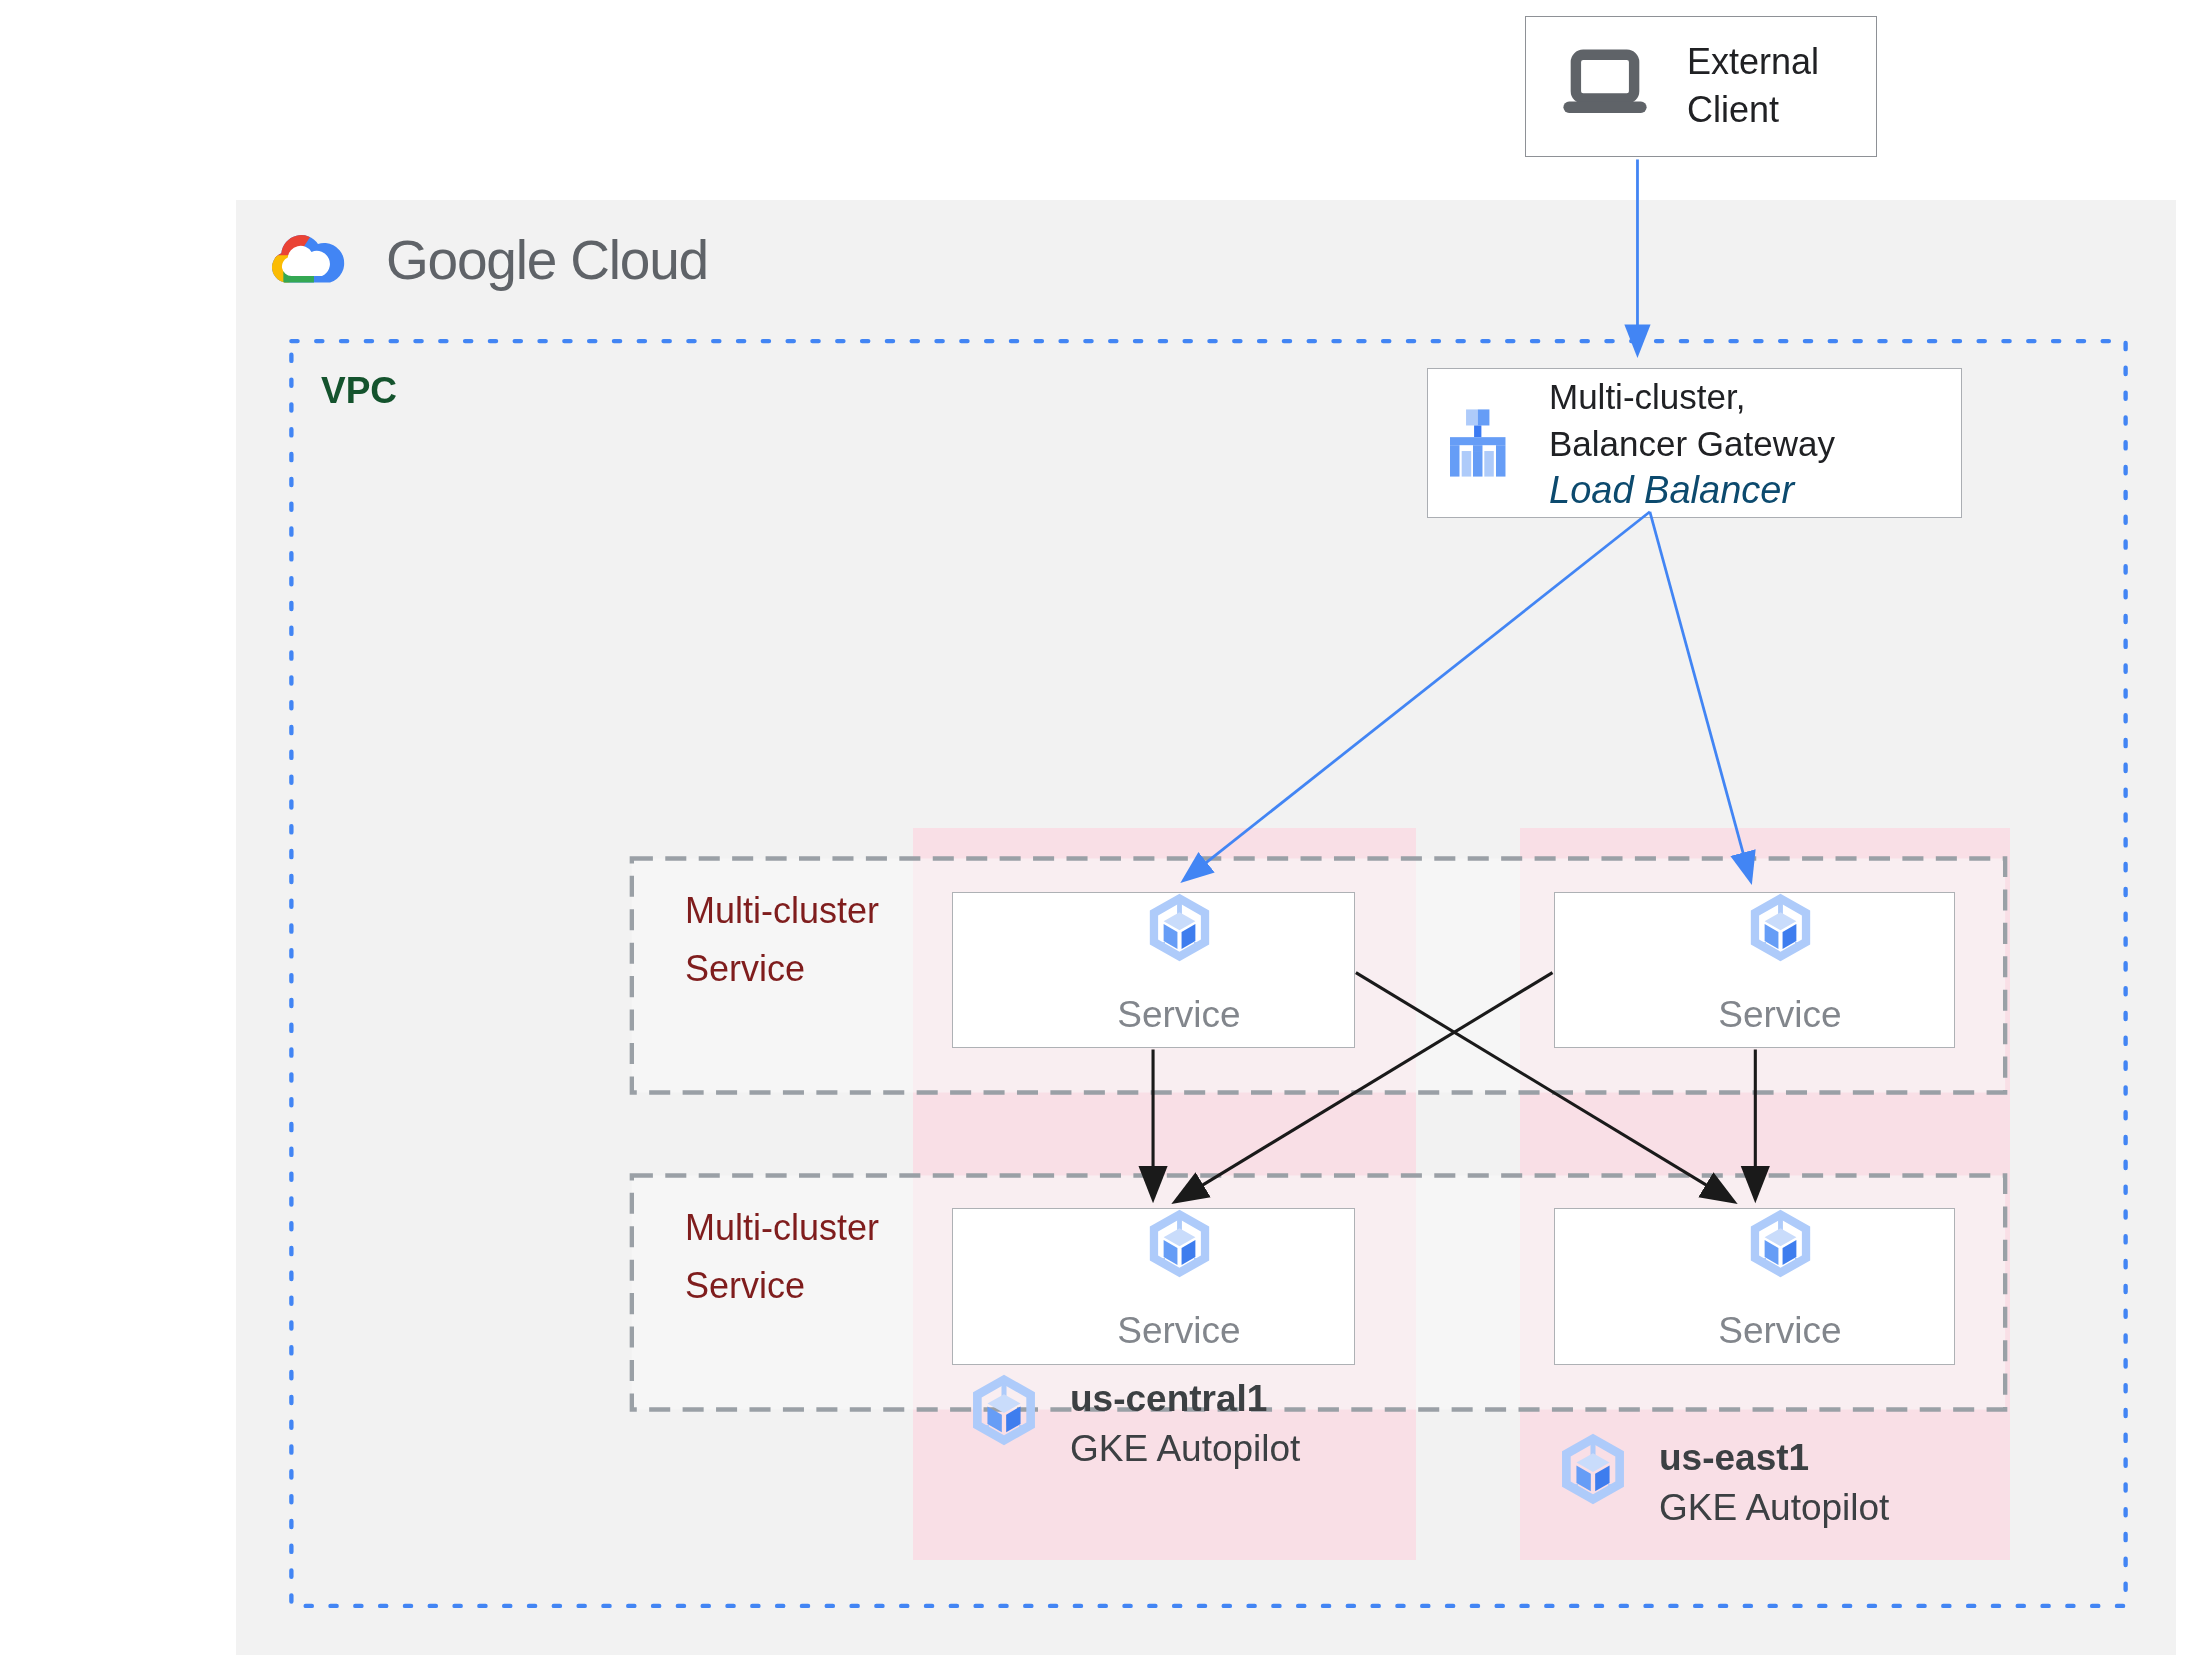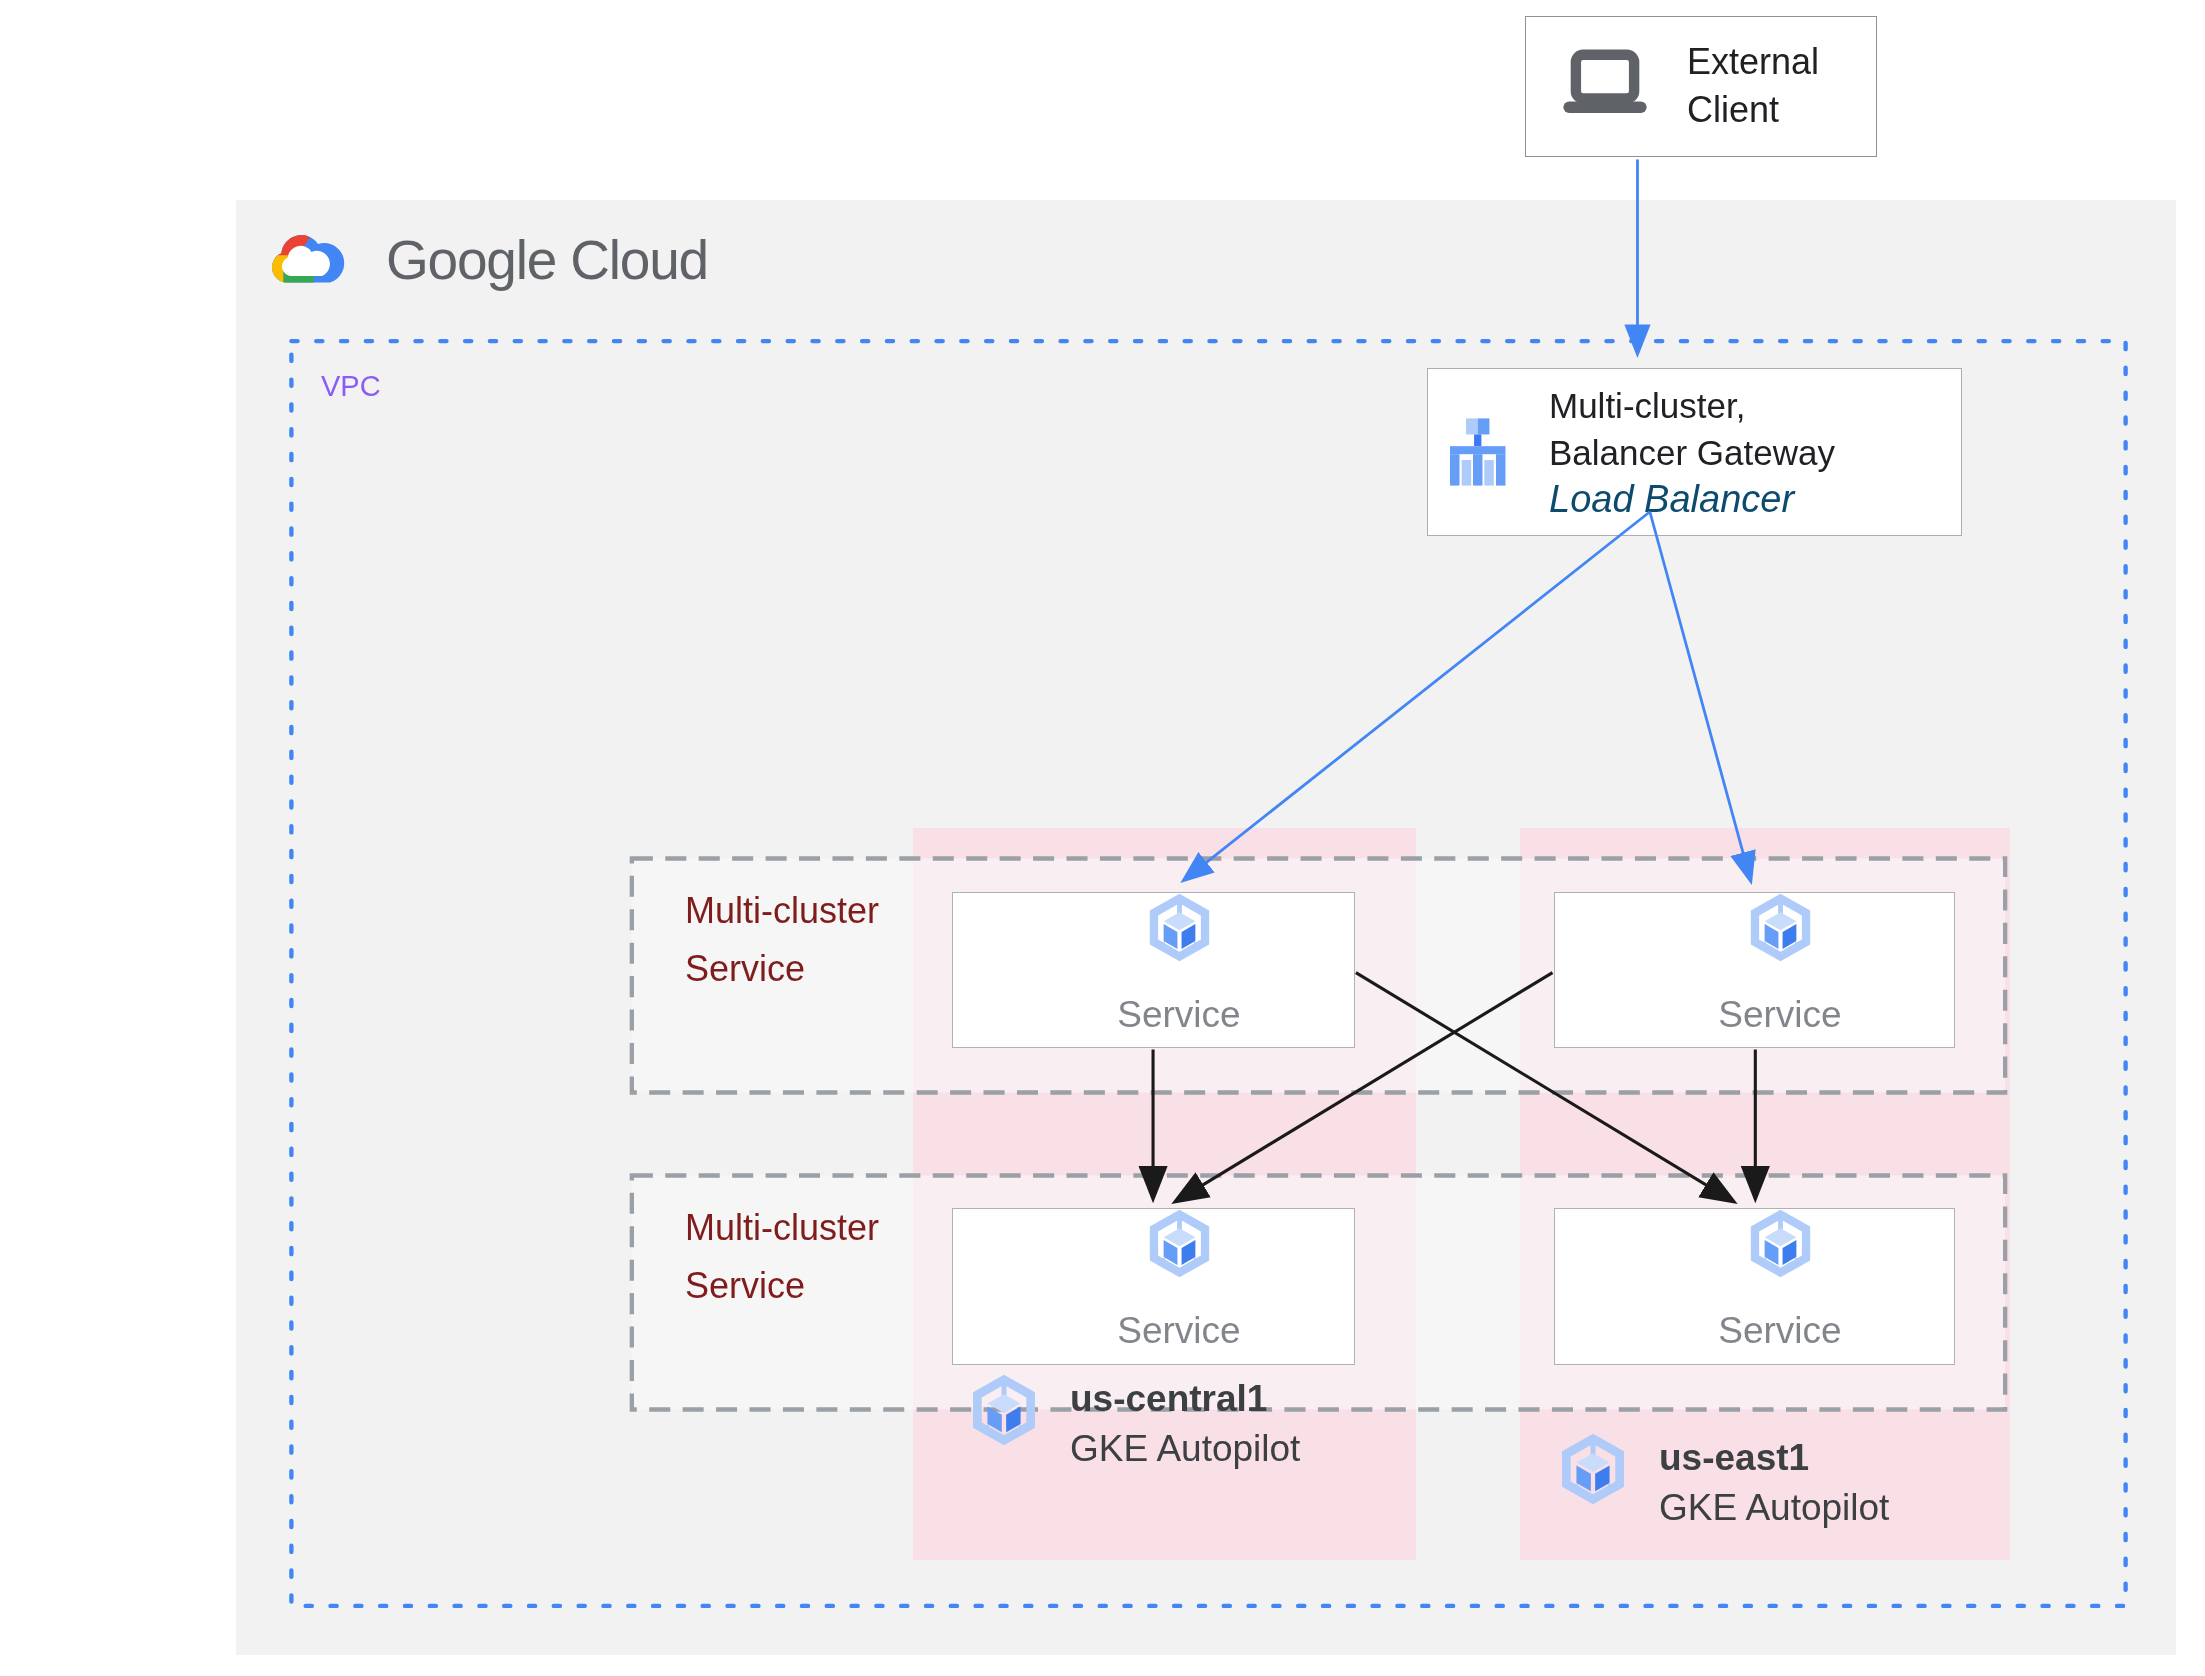--- a/index.html
+++ b/index.html
@@ -17,31 +17,31 @@
   #zone1{left:913px;width:503px;}
   #zone2{left:1520px;width:490px;}
   
   .row-box{position:absolute;left:628px;width:1381px;height:239px;z-index:2;}
   #row1{top:856px;} #row2{top:1173px;}
   .row-box svg{position:absolute;left:0;top:0;}
   .row-label{position:absolute;left:57px;top:26px;width:267px;
     font-size:36px;line-height:58px;color:#7f1d1d;}
   
   #vpc-border{position:absolute;left:288px;top:338px;z-index:3;}
-  .vpc-label{position:absolute;left:321px;top:370px;font-size:29px;font-weight:normal;color:#8b5cf6;z-index:4;}
+  .vpc-label{position:absolute;left:321px;top:370px;font-size:37px;font-weight:bold;color:#14532d;z-index:4;}
   
   .card{position:absolute;background:#fff;border:1.2px solid #AEB1B5;box-sizing:border-box;
     display:flex;align-items:center;z-index:10;}
   .service-card{padding-left:51px;gap:32px;flex-direction:column;}
   #svc11{left:952px;top:892px;width:403px;height:156px;}
   #svc12{left:1554px;top:892px;width:401px;height:156px;}
   #svc21{left:952px;top:1208px;width:403px;height:157px;}
   #svc22{left:1554px;top:1208px;width:401px;height:157px;}
   .service-label{font-size:37px;color:#82868C;}
-  .lb-card{left:1427px;top:368px;width:535px;height:168px;padding-left:22px;gap:26px;border-color:#ABAEB3;}
+  .lb-card{left:1427px;top:368px;width:535px;height:150px;padding-left:22px;gap:26px;border-color:#ABAEB3;}
   .lb-text .t1,.lb-text .t2{font-size:35px;line-height:47px;color:#202124;}
   .lb-text .sub{font-size:38px;line-height:47px;color:#0c4a6e;font-style:italic;}
   .client-card{left:1479px;top:15.5px;width:352px;height:141px;border:1.9px solid #8E9196;padding-left:27px;gap:30px;margin-left:46px;}
   .client-label{font-size:36px;line-height:48px;color:#202124;width:155px;}
   
   .cluster{position:absolute;display:flex;align-items:flex-start;gap:30px;z-index:10;}
   #cluster1{left:968px;top:1374px;} #cluster2{left:1557px;top:1433px;}
   .cluster-text .region{font-size:37px;line-height:50px;font-weight:bold;color:#3C4043;}
   .cluster-text .platform{font-size:37px;line-height:50px;color:#3C4043;}
   #arrows{position:absolute;left:0;top:0;z-index:50;pointer-events:none;}

